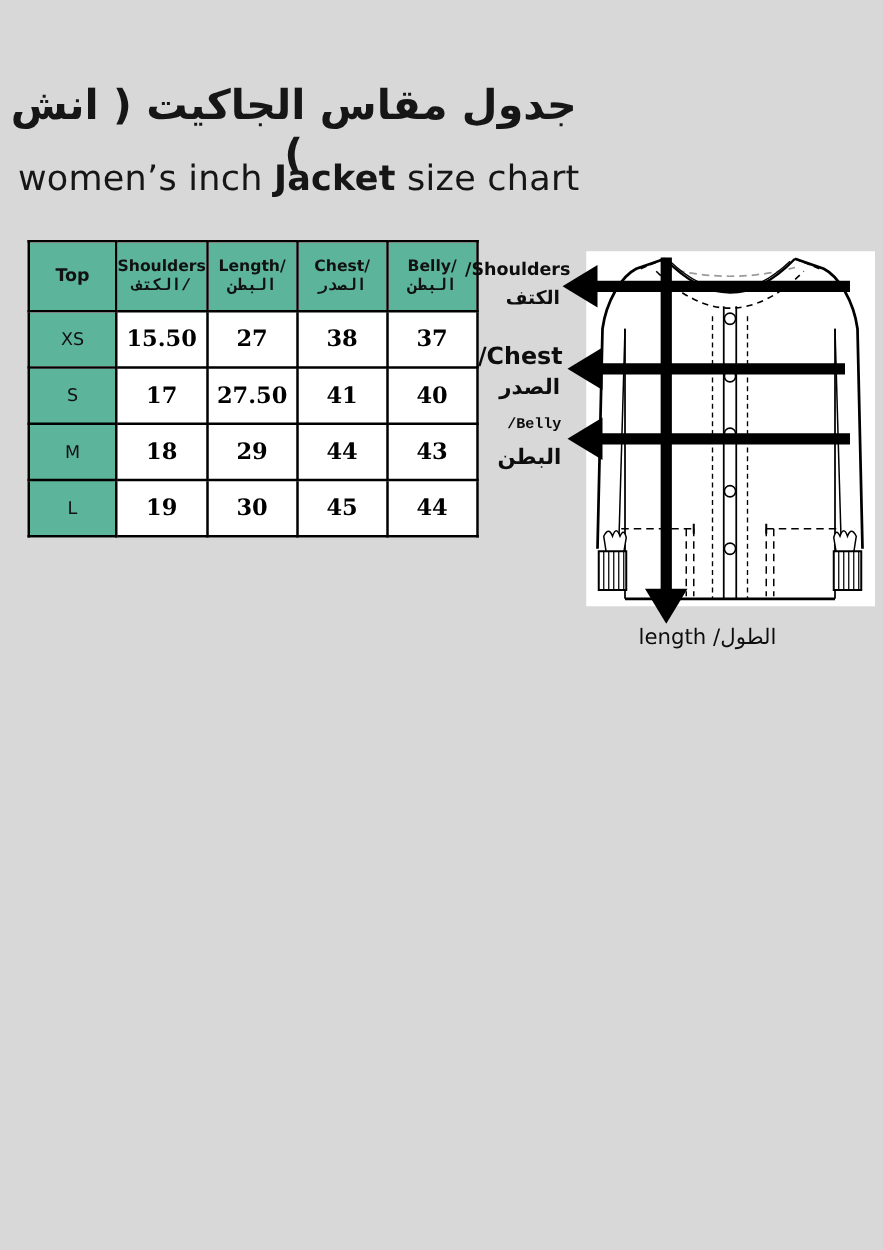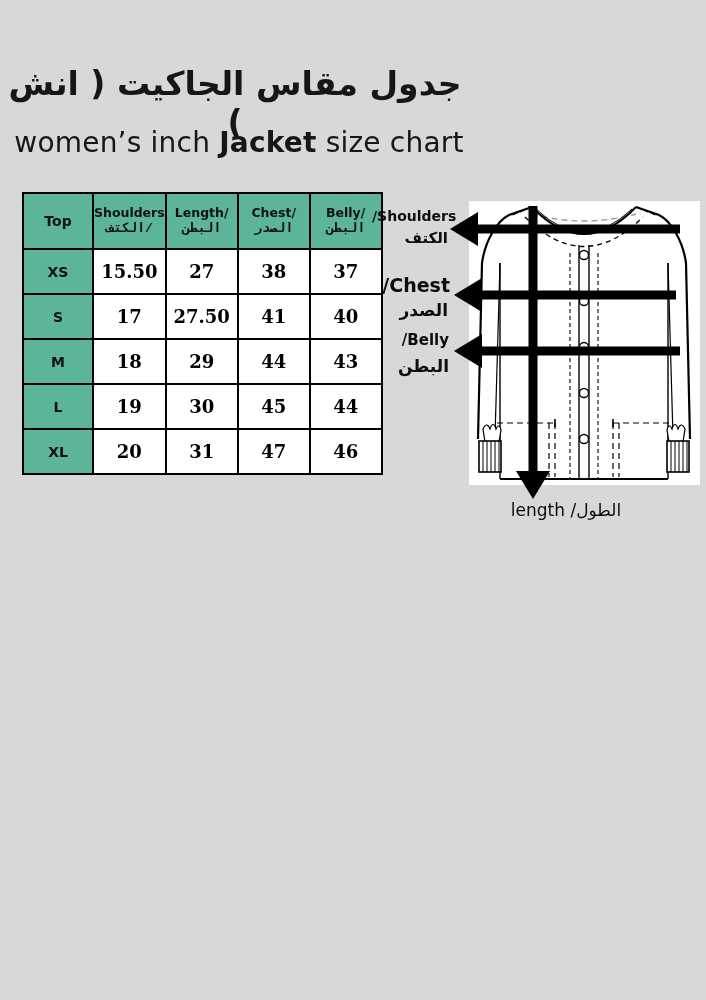--- a/index.html
+++ b/index.html
@@ -35,21 +35,21 @@
   }
   .size-table th, .size-table td {
     border:2px solid #000; text-align:center; vertical-align:middle;
     overflow:hidden;
   }
   .size-table th { background: var(--green, #5CB49A); }
   .size-table td.size-col { background: var(--green, #5CB49A); }
   .hdr-en { font-size:12.5px; font-weight:700; line-height:1.25; }
   .hdr-ar { font-size:13px; font-weight:700; line-height:1.2; font-family:Liberation Mono, monospace; }
   .hdr-top { font-size:14px; font-weight:700; }
-  td.size-col { font-size:14px; font-weight:700; font-family:"DejaVu Sans", sans-serif; }
+  td.size-col { font-size:14px; font-weight:400; font-family:"DejaVu Sans", sans-serif; }
   td.num {
     font-family:"DejaVu Serif", serif; font-weight:700; font-size:18px;
     background:#fff; color:#000;border-radius:19px;
   }
   .size-table tr { height:45px; }
   .size-table tr.hdr-row { height:56px; }
 
   
   .jacket-box {
     position:absolute; left:469px; top:201px; width:231px; height:284px;
@@ -63,21 +63,21 @@
 
   
   .meas-label {
     position:absolute; text-align:right; color:#0d0d0d;
     font-weight:700; line-height:1.05; white-space:nowrap;
   }
   .lbl-shoulders-en { left:372px; top:209px; width:80px; font-size:14px; }
   .lbl-shoulders-ar { left:372px; top:231px; width:76px; font-size:15px; }
   .lbl-chest-en     { left:370px; top:276px; width:80px; font-size:19px; }
   .lbl-chest-ar     { left:370px; top:302px; width:78px; font-size:17px; }
-  .lbl-belly-en     { left:369px; top:333px; width:80px; font-size:15px; }
+  .lbl-belly-en     { left:369px; top:333px; width:80px; font-size:12px;font-family:Liberation Mono, monospace; }
   .lbl-belly-ar     { left:369px; top:358px; width:80px; font-size:17px; }
   .lbl-length {
     position:absolute; left:506px; top:500px; width:120px;
     font-size:17px; font-weight:400; color:#0d0d0d; text-align:center;
     white-space:nowrap;
   }
 </style>
 </head>
 <body>
 
@@ -135,27 +135,20 @@
     <td class="num">44</td>
     <td class="num">43</td>
   </tr>
   <tr>
     <td class="size-col">L</td>
     <td class="num">19</td>
     <td class="num">30</td>
     <td class="num">45</td>
     <td class="num">44</td>
   </tr>
-  <tr>
-    <td class="size-col">XL</td>
-    <td class="num">20</td>
-    <td class="num">31</td>
-    <td class="num">47</td>
-    <td class="num">46</td>
-  </tr>
 </tbody>
   </table>
 
 <div class="jacket-box">
   <svg width="231" height="284" viewBox="0 0 231 284" fill="none" xmlns="http://www.w3.org/2000/svg">
 
     <path d="M63 13 Q115 27 167 13" stroke="#9a9a9a" stroke-width="1.4" stroke-dasharray="6 4"></path>
 
     <path d="M63 6 L40 14 C28 20 16 40 13 62 L9 238" stroke="#000" stroke-width="2.2"></path>
     <path d="M167 6 L190 14 C202 20 214 40 217 62 L221 238" stroke="#000" stroke-width="2.2"></path>

